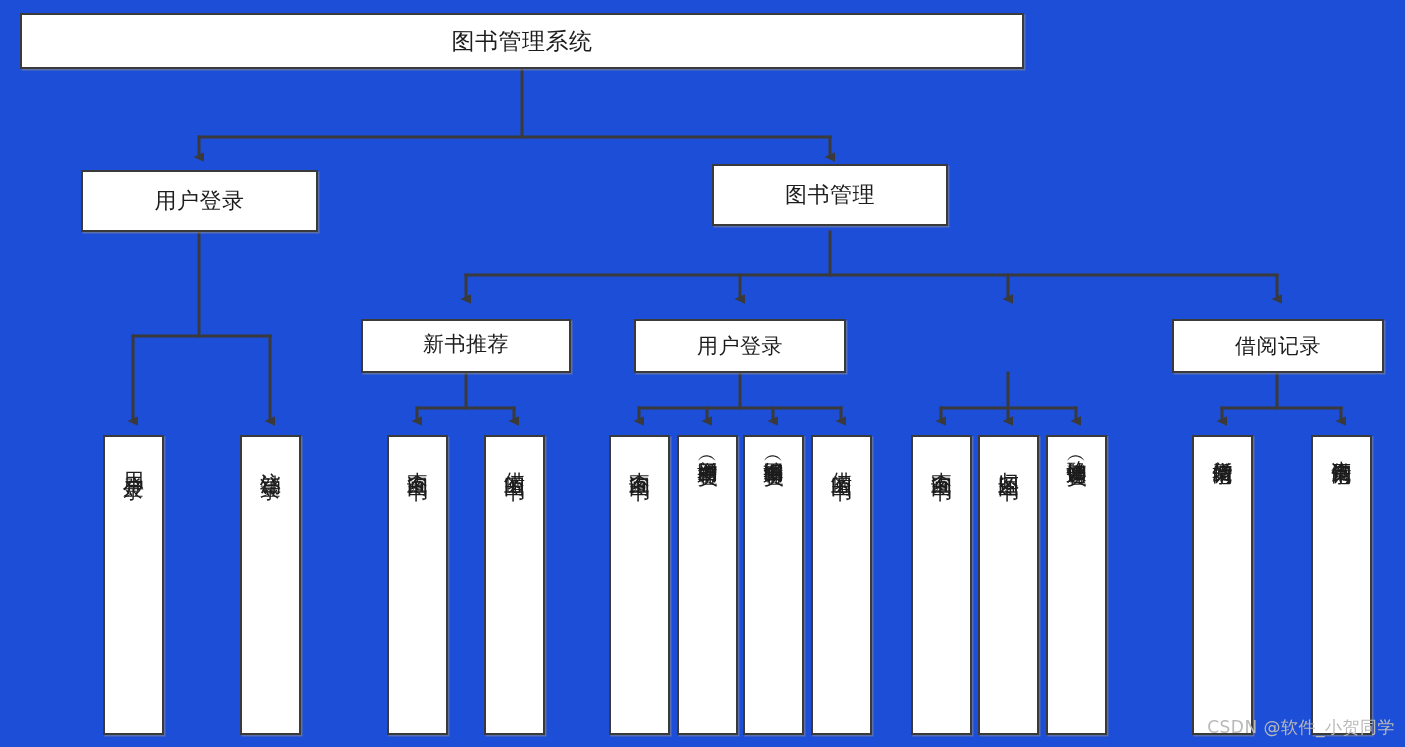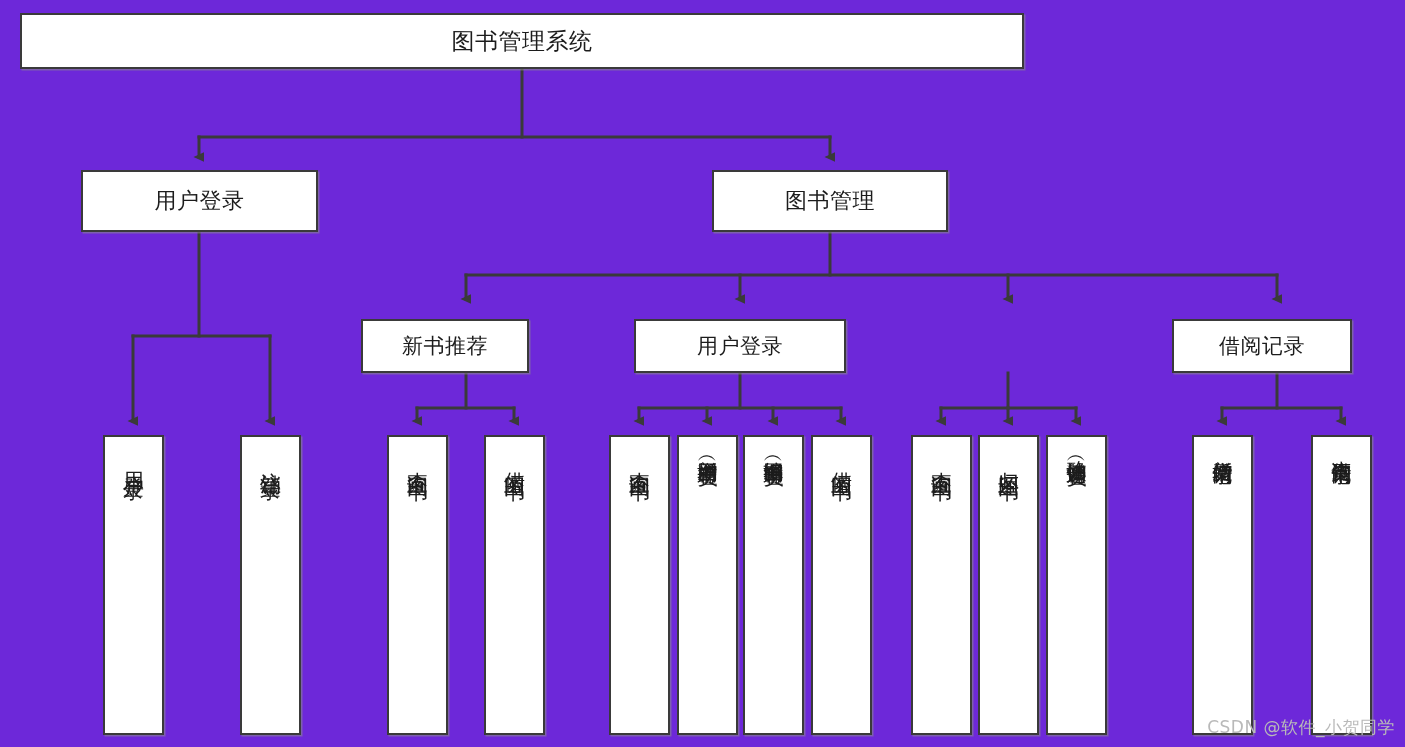--- a/index.html
+++ b/index.html
@@ -8,21 +8,21 @@
     padding: 0;
     background: #ffffff;
   }
   body {
     font-family: "DejaVu Sans", "Liberation Sans", sans-serif;
   }
   #diagram-root {
     position: relative;
     width: 1405px;
     height: 747px;
-    background: #6d28d9;
+    background: #1d4ed8;
     overflow: hidden;
   }
   #edge-layer {
     position: absolute;
     left: 0;
     top: 0;
     width: 1405px;
     height: 747px;
     pointer-events: none;
   }
@@ -141,31 +141,31 @@
     </g>
   </svg>
 
   <div class="node node-root">
     <span class="node-label">图书管理系统</span>
   </div>
 
   <div class="node node-l2" style="left:81px; top:170px; width:237px;">
     <span class="node-label">用户登录</span>
   </div>
-  <div class="node node-l2" style="left:712px; top:170px; width:236px;">
+  <div class="node node-l2" style="left:712px; top:164px; width:236px;">
     <span class="node-label">图书管理</span>
   </div>
 
-  <div class="node node-l3" style="left:361px; top:319px; width:168px;">
+  <div class="node node-l3" style="left:361px; top:319px; width:210px;font-family:Liberation Mono, monospace;">
     <span class="node-label">新书推荐</span>
   </div>
   <div class="node node-l3" style="left:634px; top:319px; width:212px;">
     <span class="node-label">用户登录</span>
   </div>
-  <div class="node node-l3" style="left:1172px; top:319px; width:180px;">
+  <div class="node node-l3" style="left:1172px; top:319px; width:212px;">
     <span class="node-label">借阅记录</span>
   </div>
 
   <div class="node node-leaf" style="left:103px; width:61px;">
     <span class="node-label">用户登录</span>
   </div>
   <div class="node node-leaf" style="left:240px; width:61px;">
     <span class="node-label">注销登录</span>
   </div>
 

